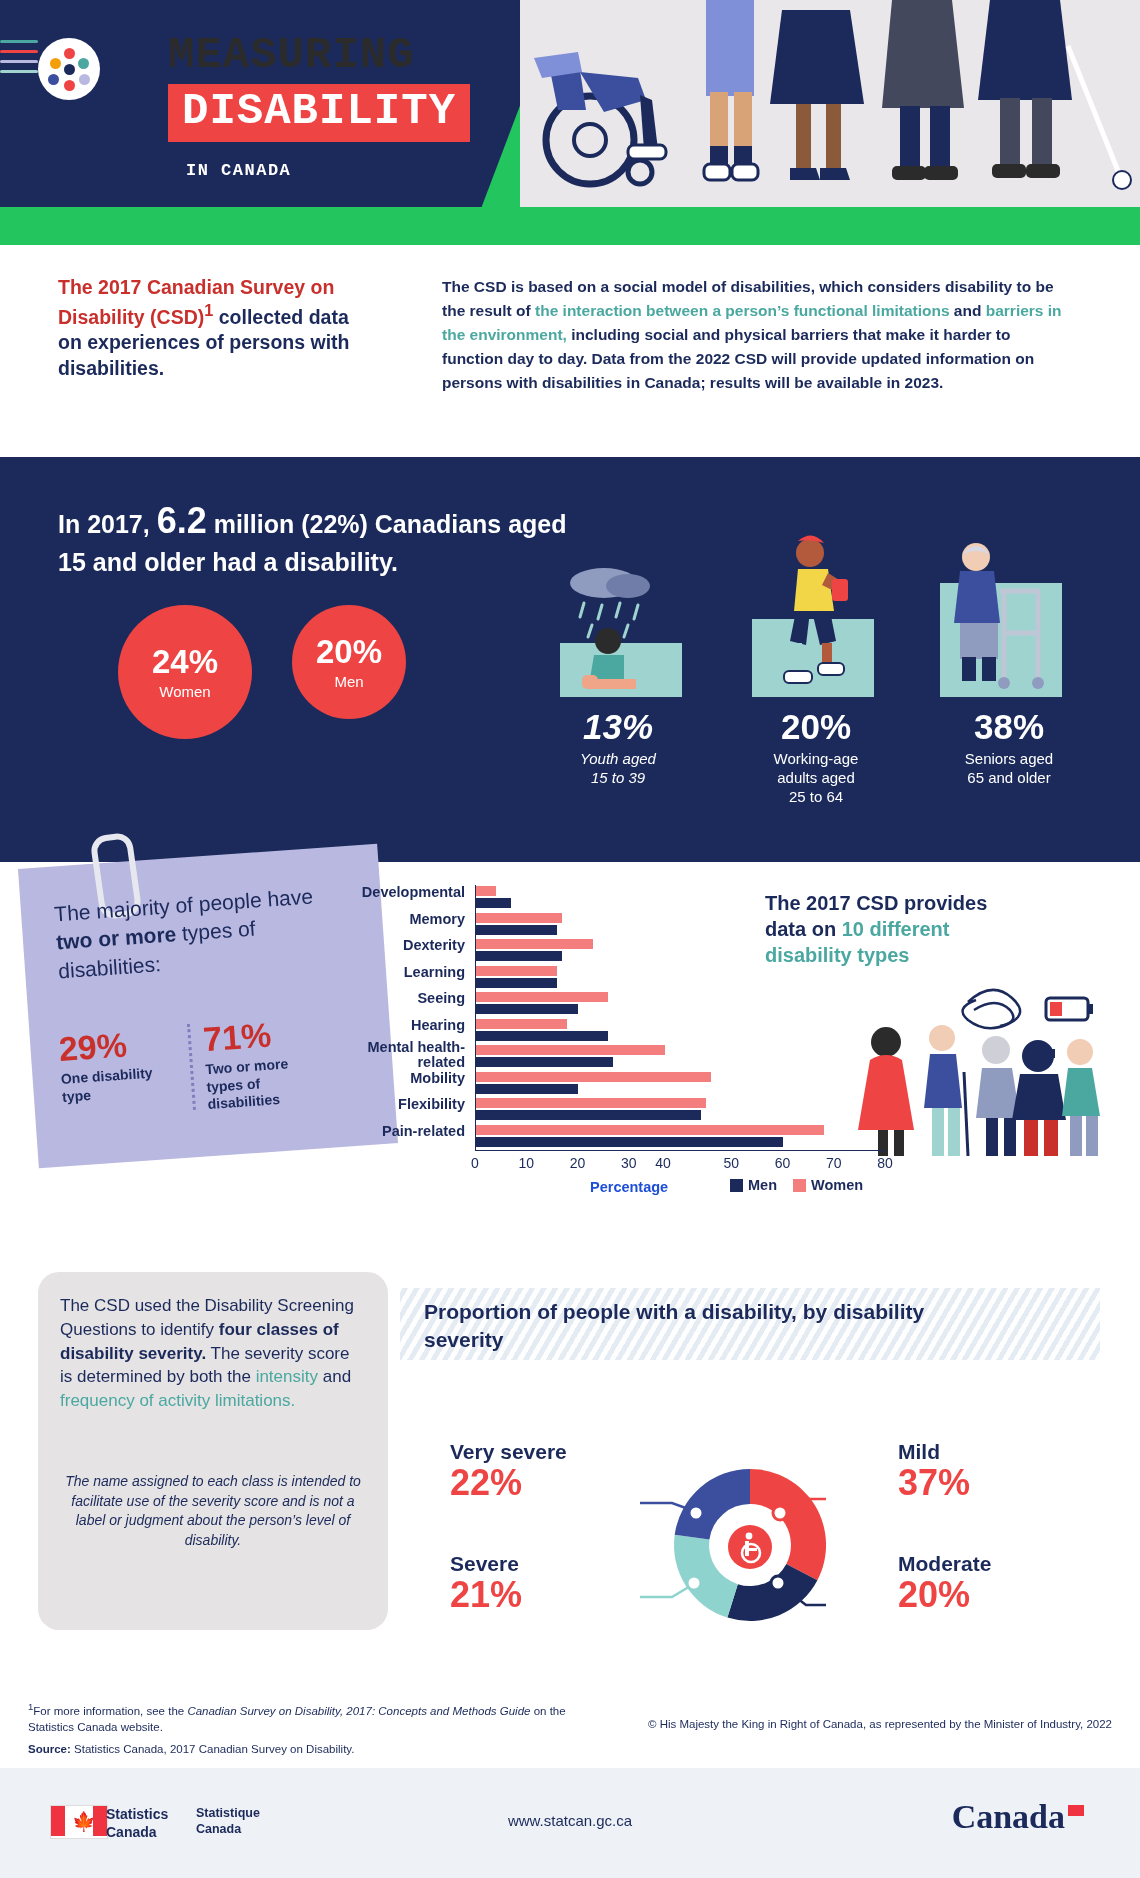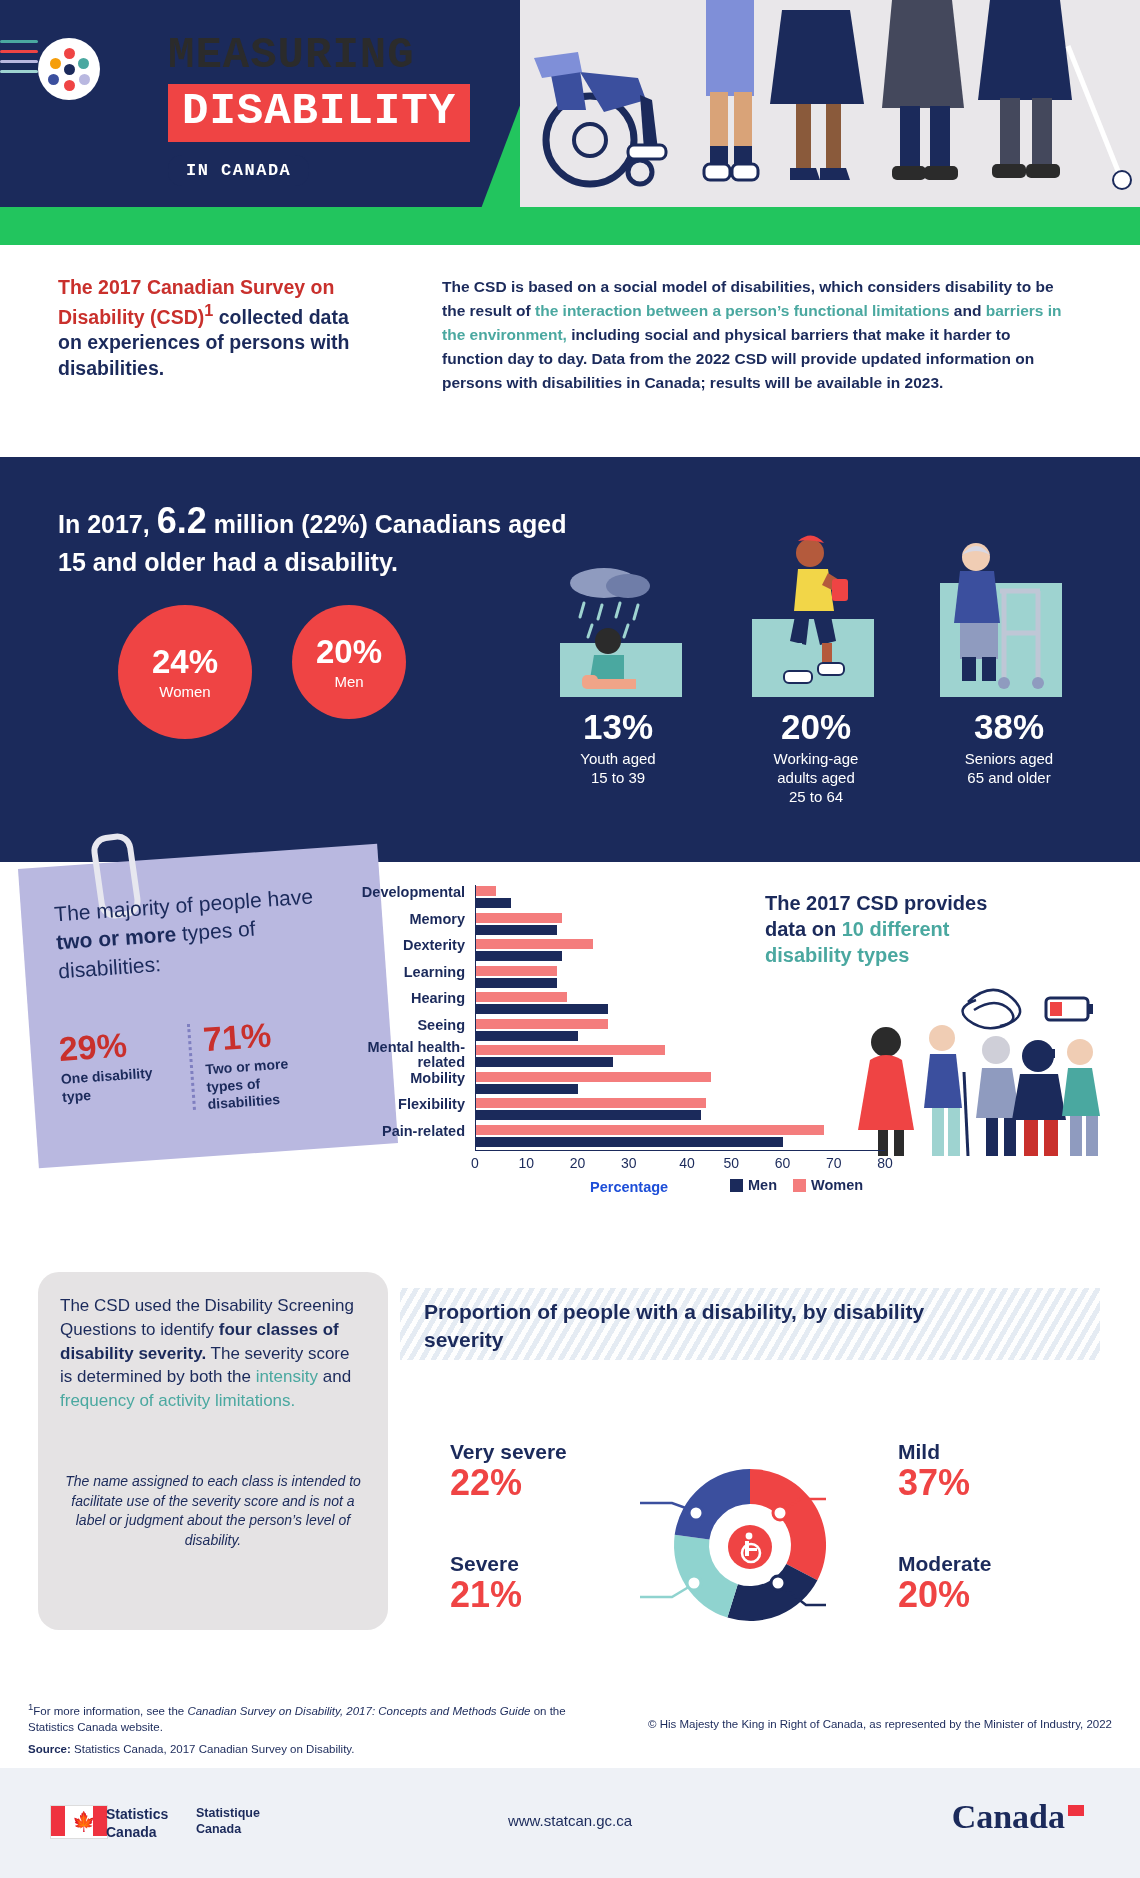--- a/index.html
+++ b/index.html
@@ -265,21 +265,21 @@
       <g stroke="#bfc7d6" stroke-width="5" fill="none">
         <path d="M70 54 h40"></path>
           <path d="M74 54 v88"></path>
           <path d="M108 54 v88"></path>
           <path d="M74 96 h34"></path>
       </g>
       <circle cx="74" cy="146" r="6" fill="#8f9bbf"></circle>
       <circle cx="108" cy="146" r="6" fill="#8f9bbf"></circle>
     </svg>
 
-    <div class="agegroup" style="left:538px;top:250px;width:160px;">
+    <div class="agegroup" style="left:538px;top:250px;width:160px;font-style:italic;">
       <div class="pct">13%</div>
       <div class="lbl" style="white-space:pre-line">Youth aged
 15 to 39</div>
     </div>
     <div class="agegroup" style="left:730px;top:250px;width:172px;">
       <div class="pct">20%</div>
       <div class="lbl" style="white-space:pre-line">Working-age
 adults aged
 25 to 64</div>
     </div>
@@ -365,28 +365,28 @@
           <div class="barlabel">Dexterity</div>
           <div class="bar women" style="width: 117.875px; background: rgb(244, 125, 125);"></div>
           <div class="bar men" style="width: 87.125px; background: rgb(27, 42, 91);"></div>
         </div>
         <div class="barrow">
           <div class="barlabel">Learning</div>
           <div class="bar women" style="width: 82px; background: rgb(244, 125, 125);"></div>
           <div class="bar men" style="width: 82px; background: rgb(27, 42, 91);"></div>
         </div>
         <div class="barrow">
+          <div class="barlabel">Seeing</div>
+          <div class="bar women" style="width: 133.25px; background: rgb(244, 125, 125);"></div>
+          <div class="bar men" style="width: 102.5px; background: rgb(27, 42, 91);"></div>
+        </div>
+        <div class="barrow">
           <div class="barlabel">Hearing</div>
           <div class="bar women" style="width: 92.25px; background: rgb(244, 125, 125);"></div>
           <div class="bar men" style="width: 133.25px; background: rgb(27, 42, 91);"></div>
-        </div>
-        <div class="barrow">
-          <div class="barlabel">Seeing</div>
-          <div class="bar women" style="width: 133.25px; background: rgb(244, 125, 125);"></div>
-          <div class="bar men" style="width: 102.5px; background: rgb(27, 42, 91);"></div>
         </div>
         <div class="barrow">
           <div class="barlabel" style="top: -4px;">Mental health-related</div>
           <div class="bar women" style="width: 189.625px; background: rgb(244, 125, 125);"></div>
           <div class="bar men" style="width: 138.375px; background: rgb(27, 42, 91);"></div>
         </div>
         <div class="barrow">
           <div class="barlabel">Mobility</div>
           <div class="bar women" style="width: 235.75px; background: rgb(244, 125, 125);"></div>
           <div class="bar men" style="width: 102.5px; background: rgb(27, 42, 91);"></div>
@@ -402,21 +402,21 @@
           <div class="bar men" style="width: 307.5px; background: rgb(27, 42, 91);"></div>
         </div>
       </div>
     <div class="axis" style="left:75px;top:0;height:265px;"></div>
     <div class="xaxis" style="left:75px;top:265px;width:410px;"></div>
     <div id="xticks" style="position:absolute;left:75px;top:270px;width:410px;height:20px;">
         <div class="tick" style="left: 0px;">0</div>
         <div class="tick" style="left: 51.25px;">10</div>
         <div class="tick" style="left: 102.5px;">20</div>
         <div class="tick" style="left: 153.75px;">30</div>
-        <div class="tick" style="left: 212px; text-align: right;">40</div>
+        <div class="tick" style="left: 188px; text-align: right;">40</div>
         <div class="tick" style="left: 256.25px;">50</div>
         <div class="tick" style="left: 307.5px;">60</div>
         <div class="tick" style="left: 358.75px;">70</div>
         <div class="tick" style="left: 410px;">80</div>
       </div>
     <div class="xlabel" style="left:190px;top:294px;">Percentage</div>
     <div class="legend" style="left:330px;top:292px;">
       <span><i style="background:#1b2a5b"></i><span>Men</span></span>
       <span><i style="background:#f47d7d"></i><span>Women</span></span>
     </div>

